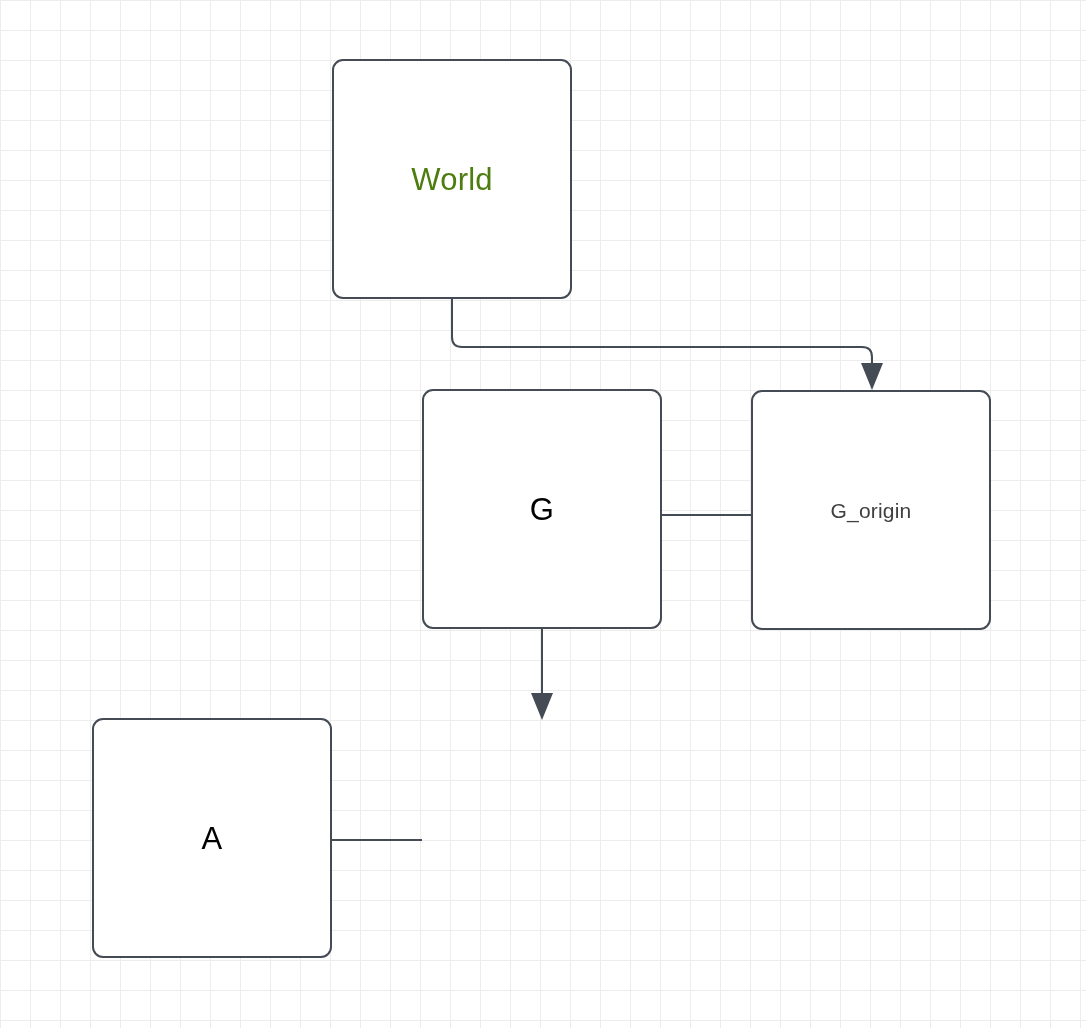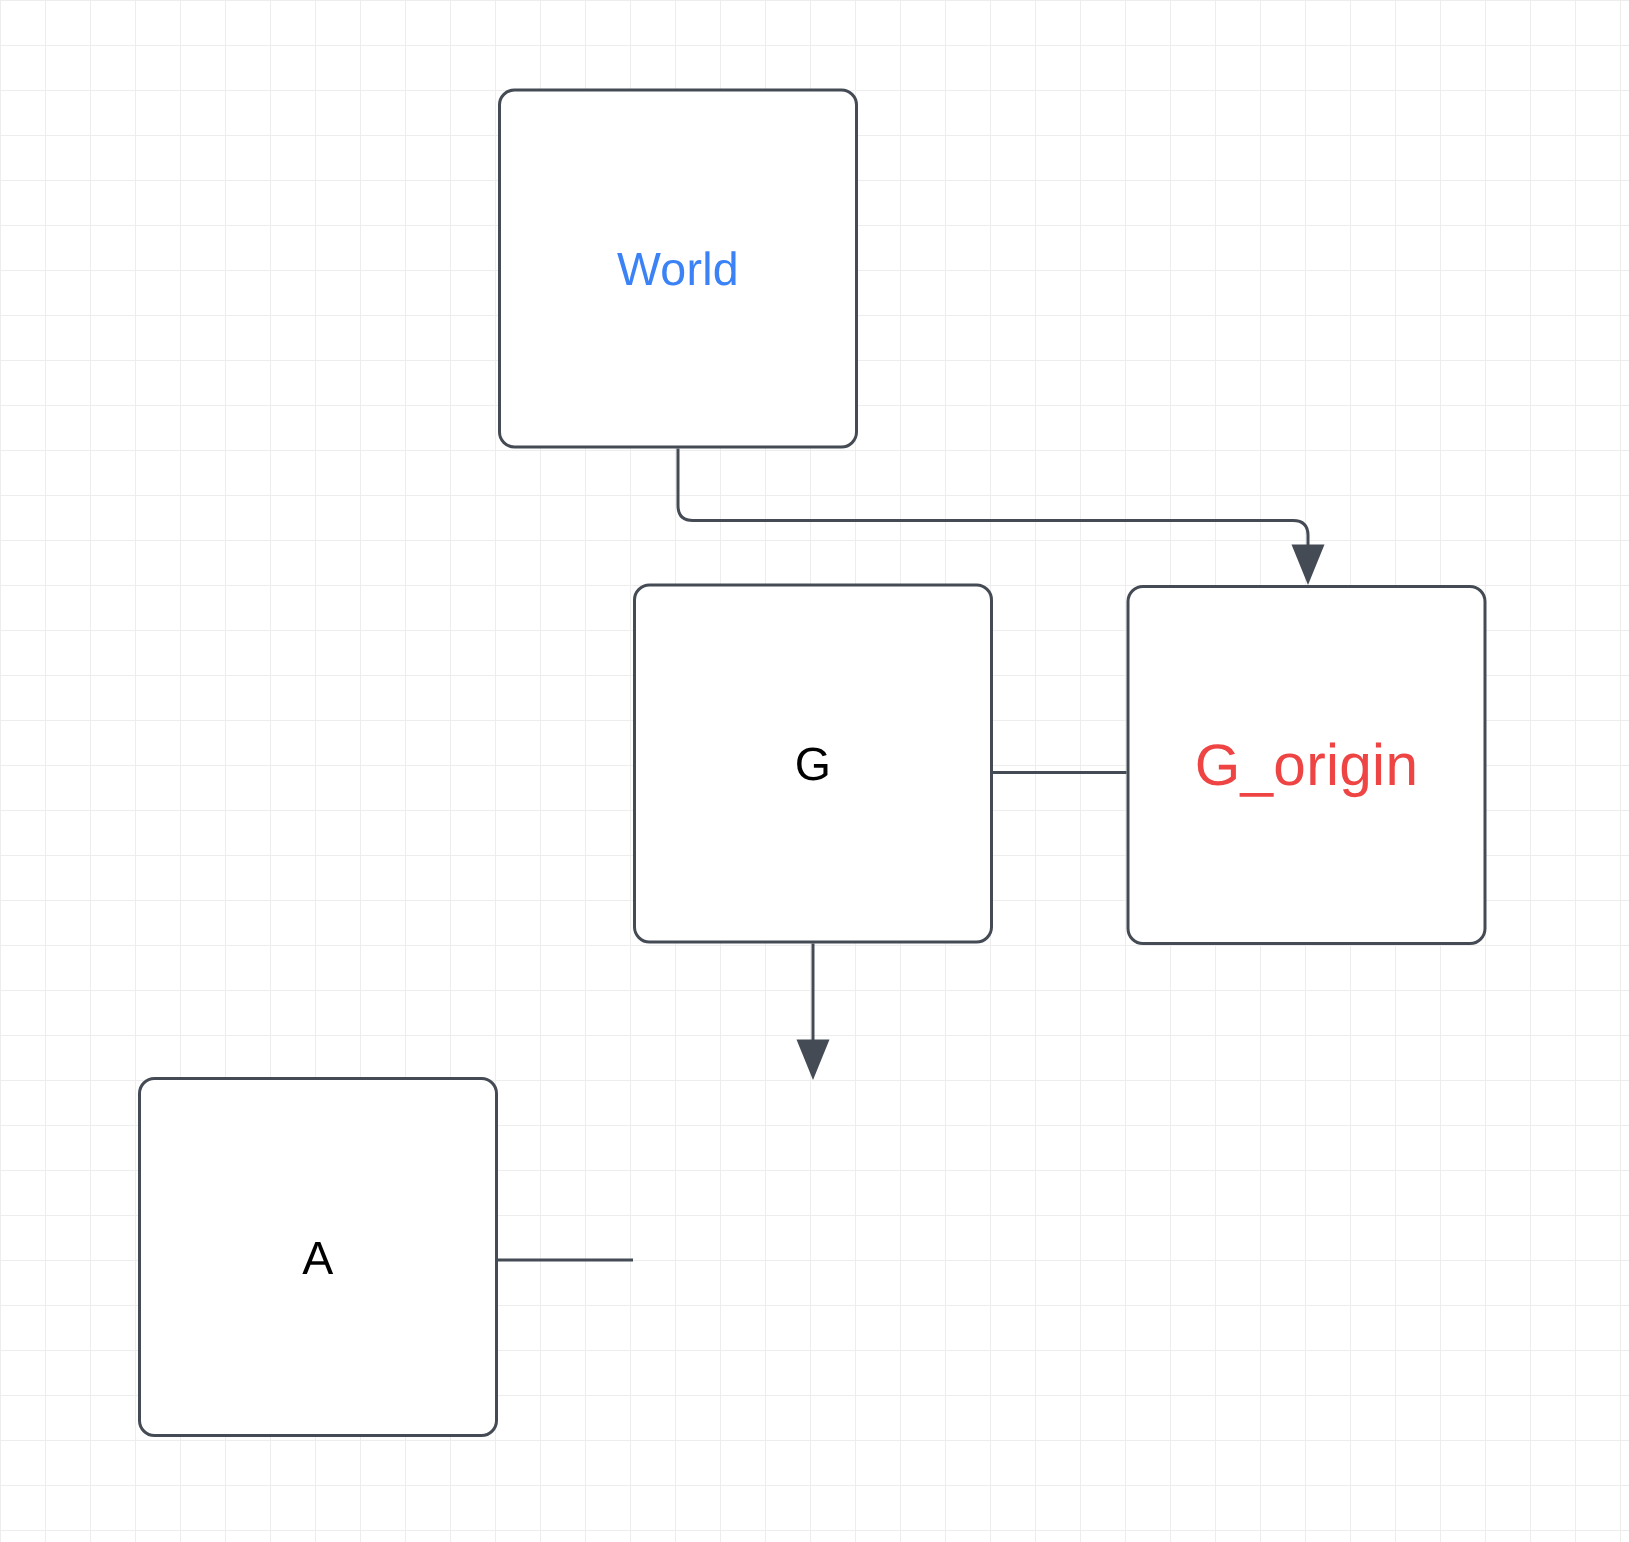--- a/index.html
+++ b/index.html
@@ -78,29 +78,29 @@
       </g>
       <g>
         <path d="M 662 515 L 751 515" fill="none" stroke="#454B54" stroke-width="2" stroke-linecap="butt"></path>
       </g>
       <g>
         <path d="M 332 840 L 422 840" fill="none" stroke="#454B54" stroke-width="2" stroke-linecap="butt"></path>
       </g>
     </svg>
 
   <div class="node" style="left: 332px; top: 59px; width: 240px; height: 240px; background: rgb(255, 255, 255); border-color: rgb(69, 75, 84); border-width: 2px; border-radius: 11px;">
-    <span class="node-label" style="font-size: 31px; color: #3b82f6;">World</span>
+    <span class="node-label" style="font-size: 31px; color: #4d7c0f;">World</span>
   </div>
 
   <div class="node" style="left: 422px; top: 389px; width: 240px; height: 240px; background: rgb(255, 255, 255); border-color: rgb(69, 75, 84); border-width: 2px; border-radius: 11px;">
     <span class="node-label" style="font-size: 31px; color: rgb(0, 0, 0);">G</span>
   </div>
 
   <div class="node" style="left: 751px; top: 390px; width: 240px; height: 240px; background: rgb(255, 255, 255); border-color: rgb(69, 75, 84); border-width: 2px; border-radius: 11px;">
-    <span class="node-label" style="font-size: 39px; color: #ef4444;">G_origin</span>
+    <span class="node-label" style="font-size: 21px; color: #404040;">G_origin</span>
   </div>
 
   <div class="node" style="left: 92px; top: 718px; width: 240px; height: 240px; background: rgb(255, 255, 255); border-color: rgb(69, 75, 84); border-width: 2px; border-radius: 11px;">
     <span class="node-label" style="font-size: 31px; color: rgb(0, 0, 0);">A</span>
   </div>
 
 
 </div>
 
 </body></html>

